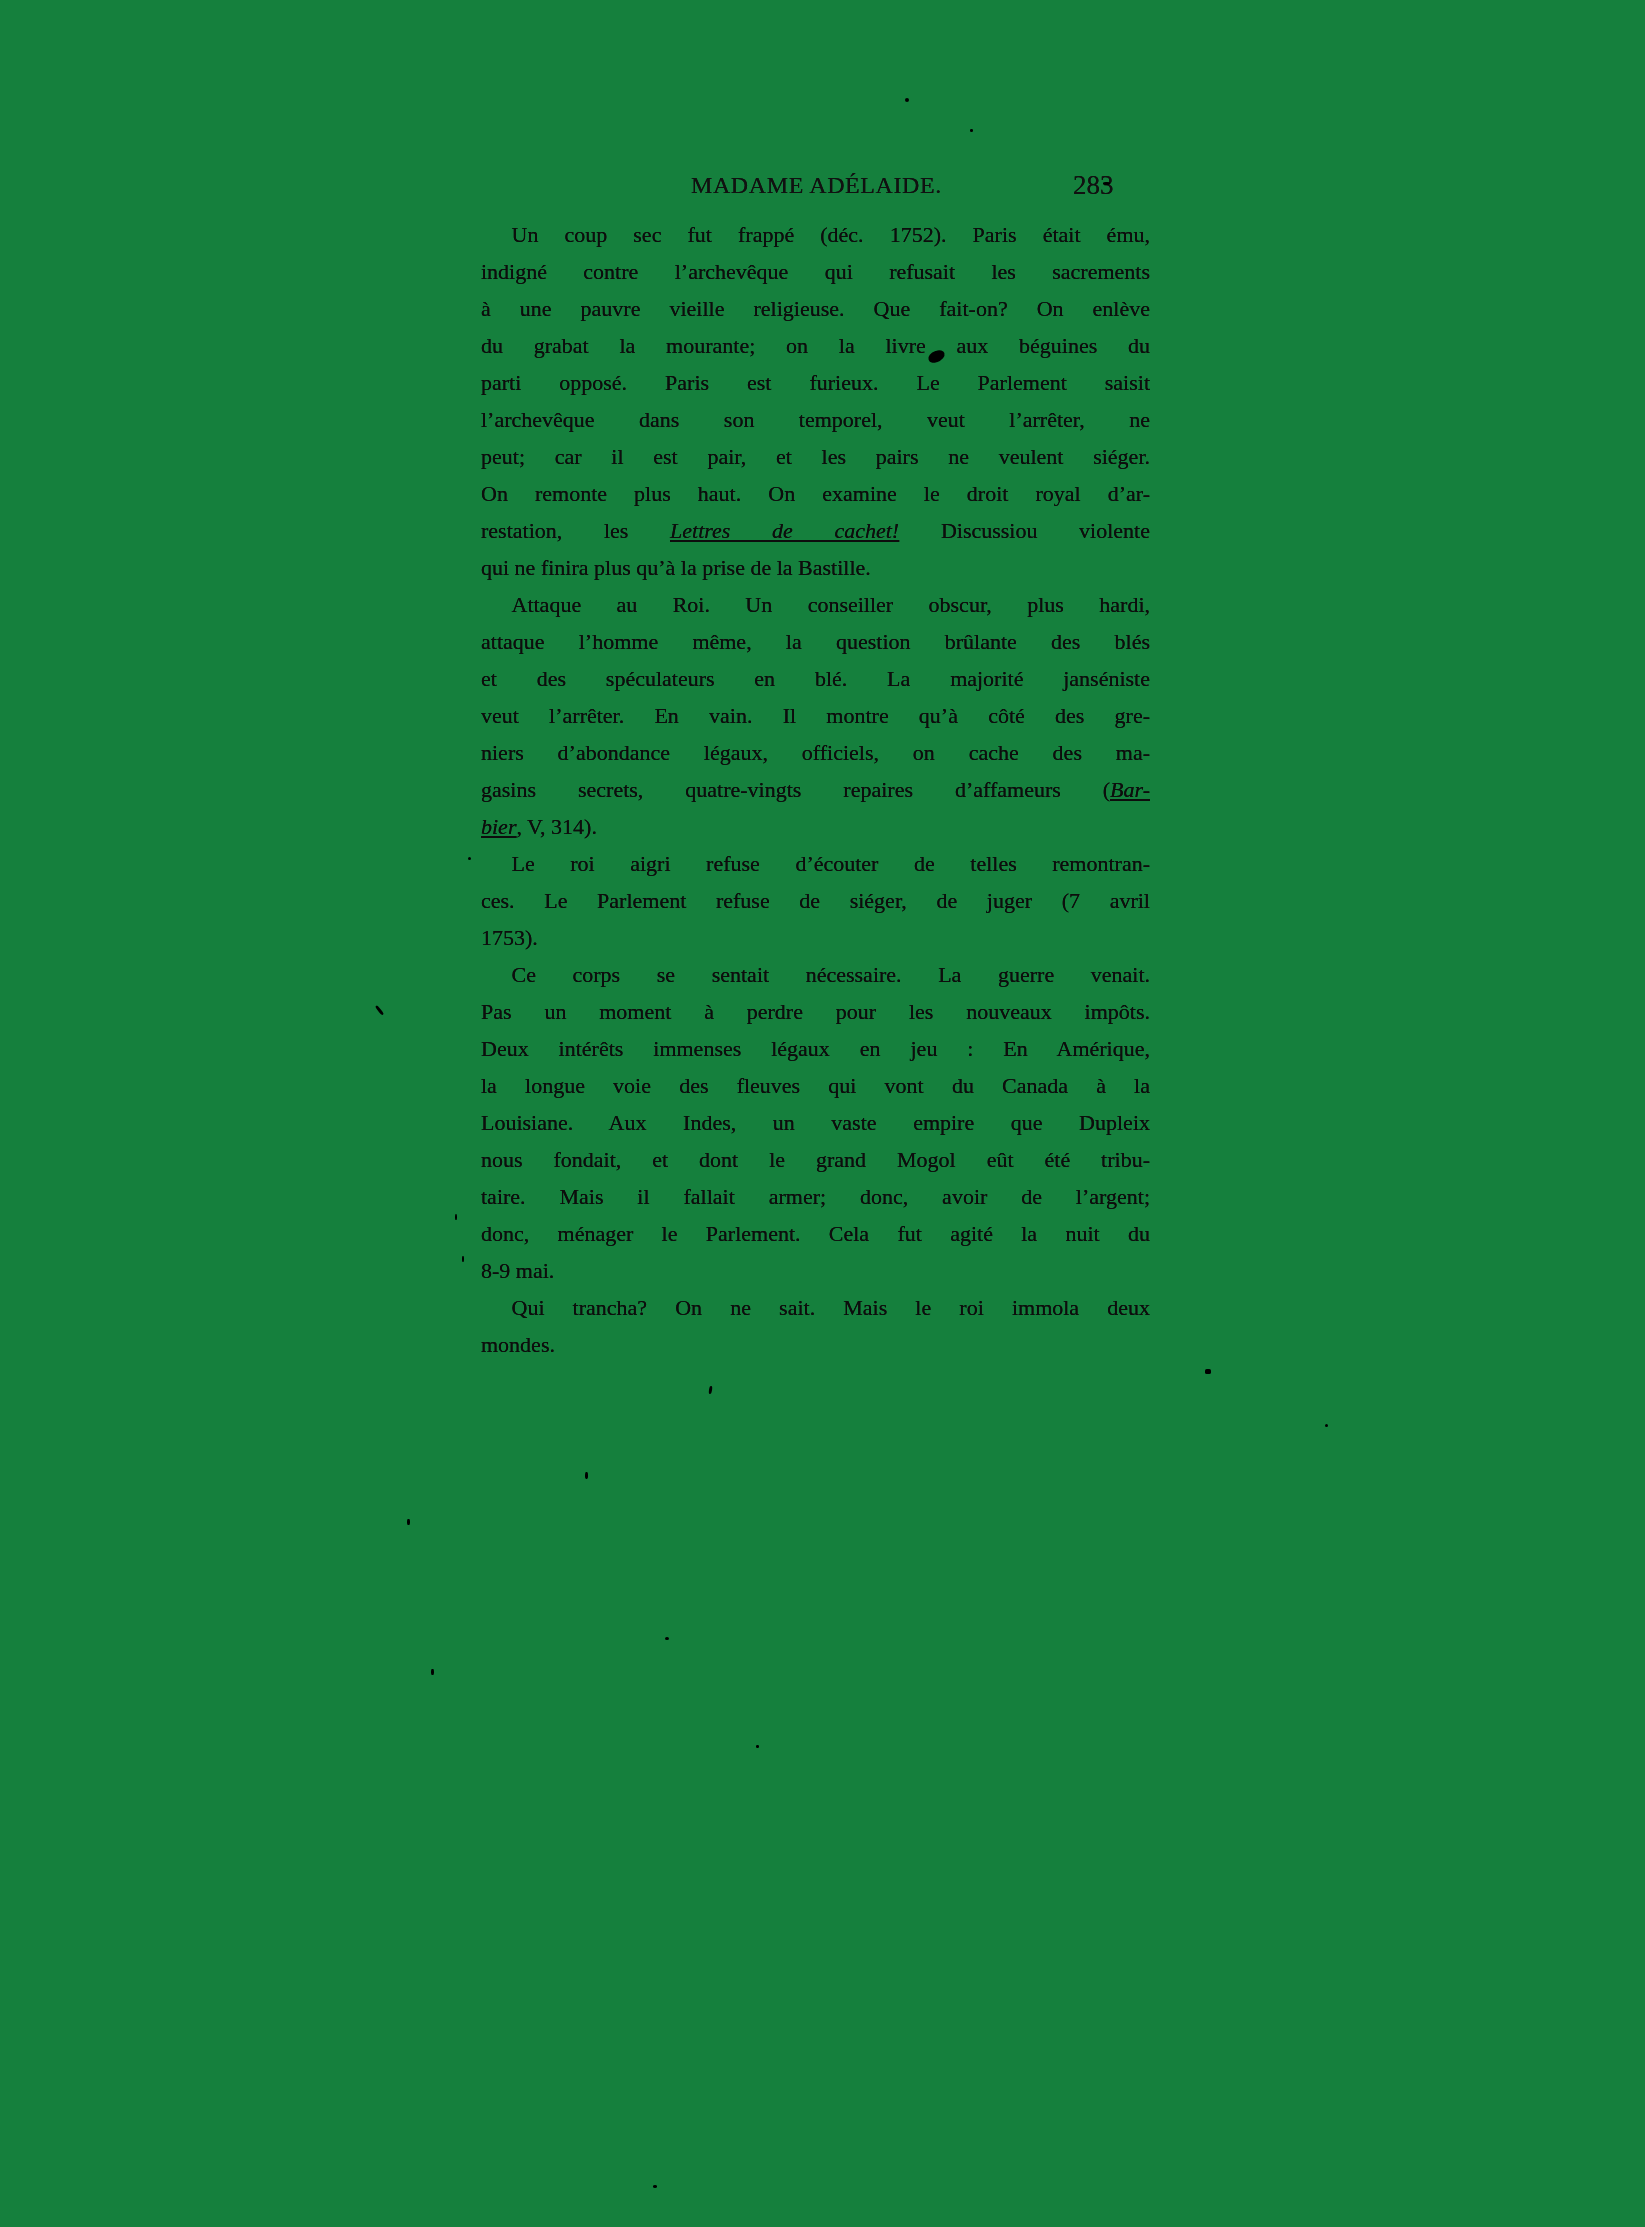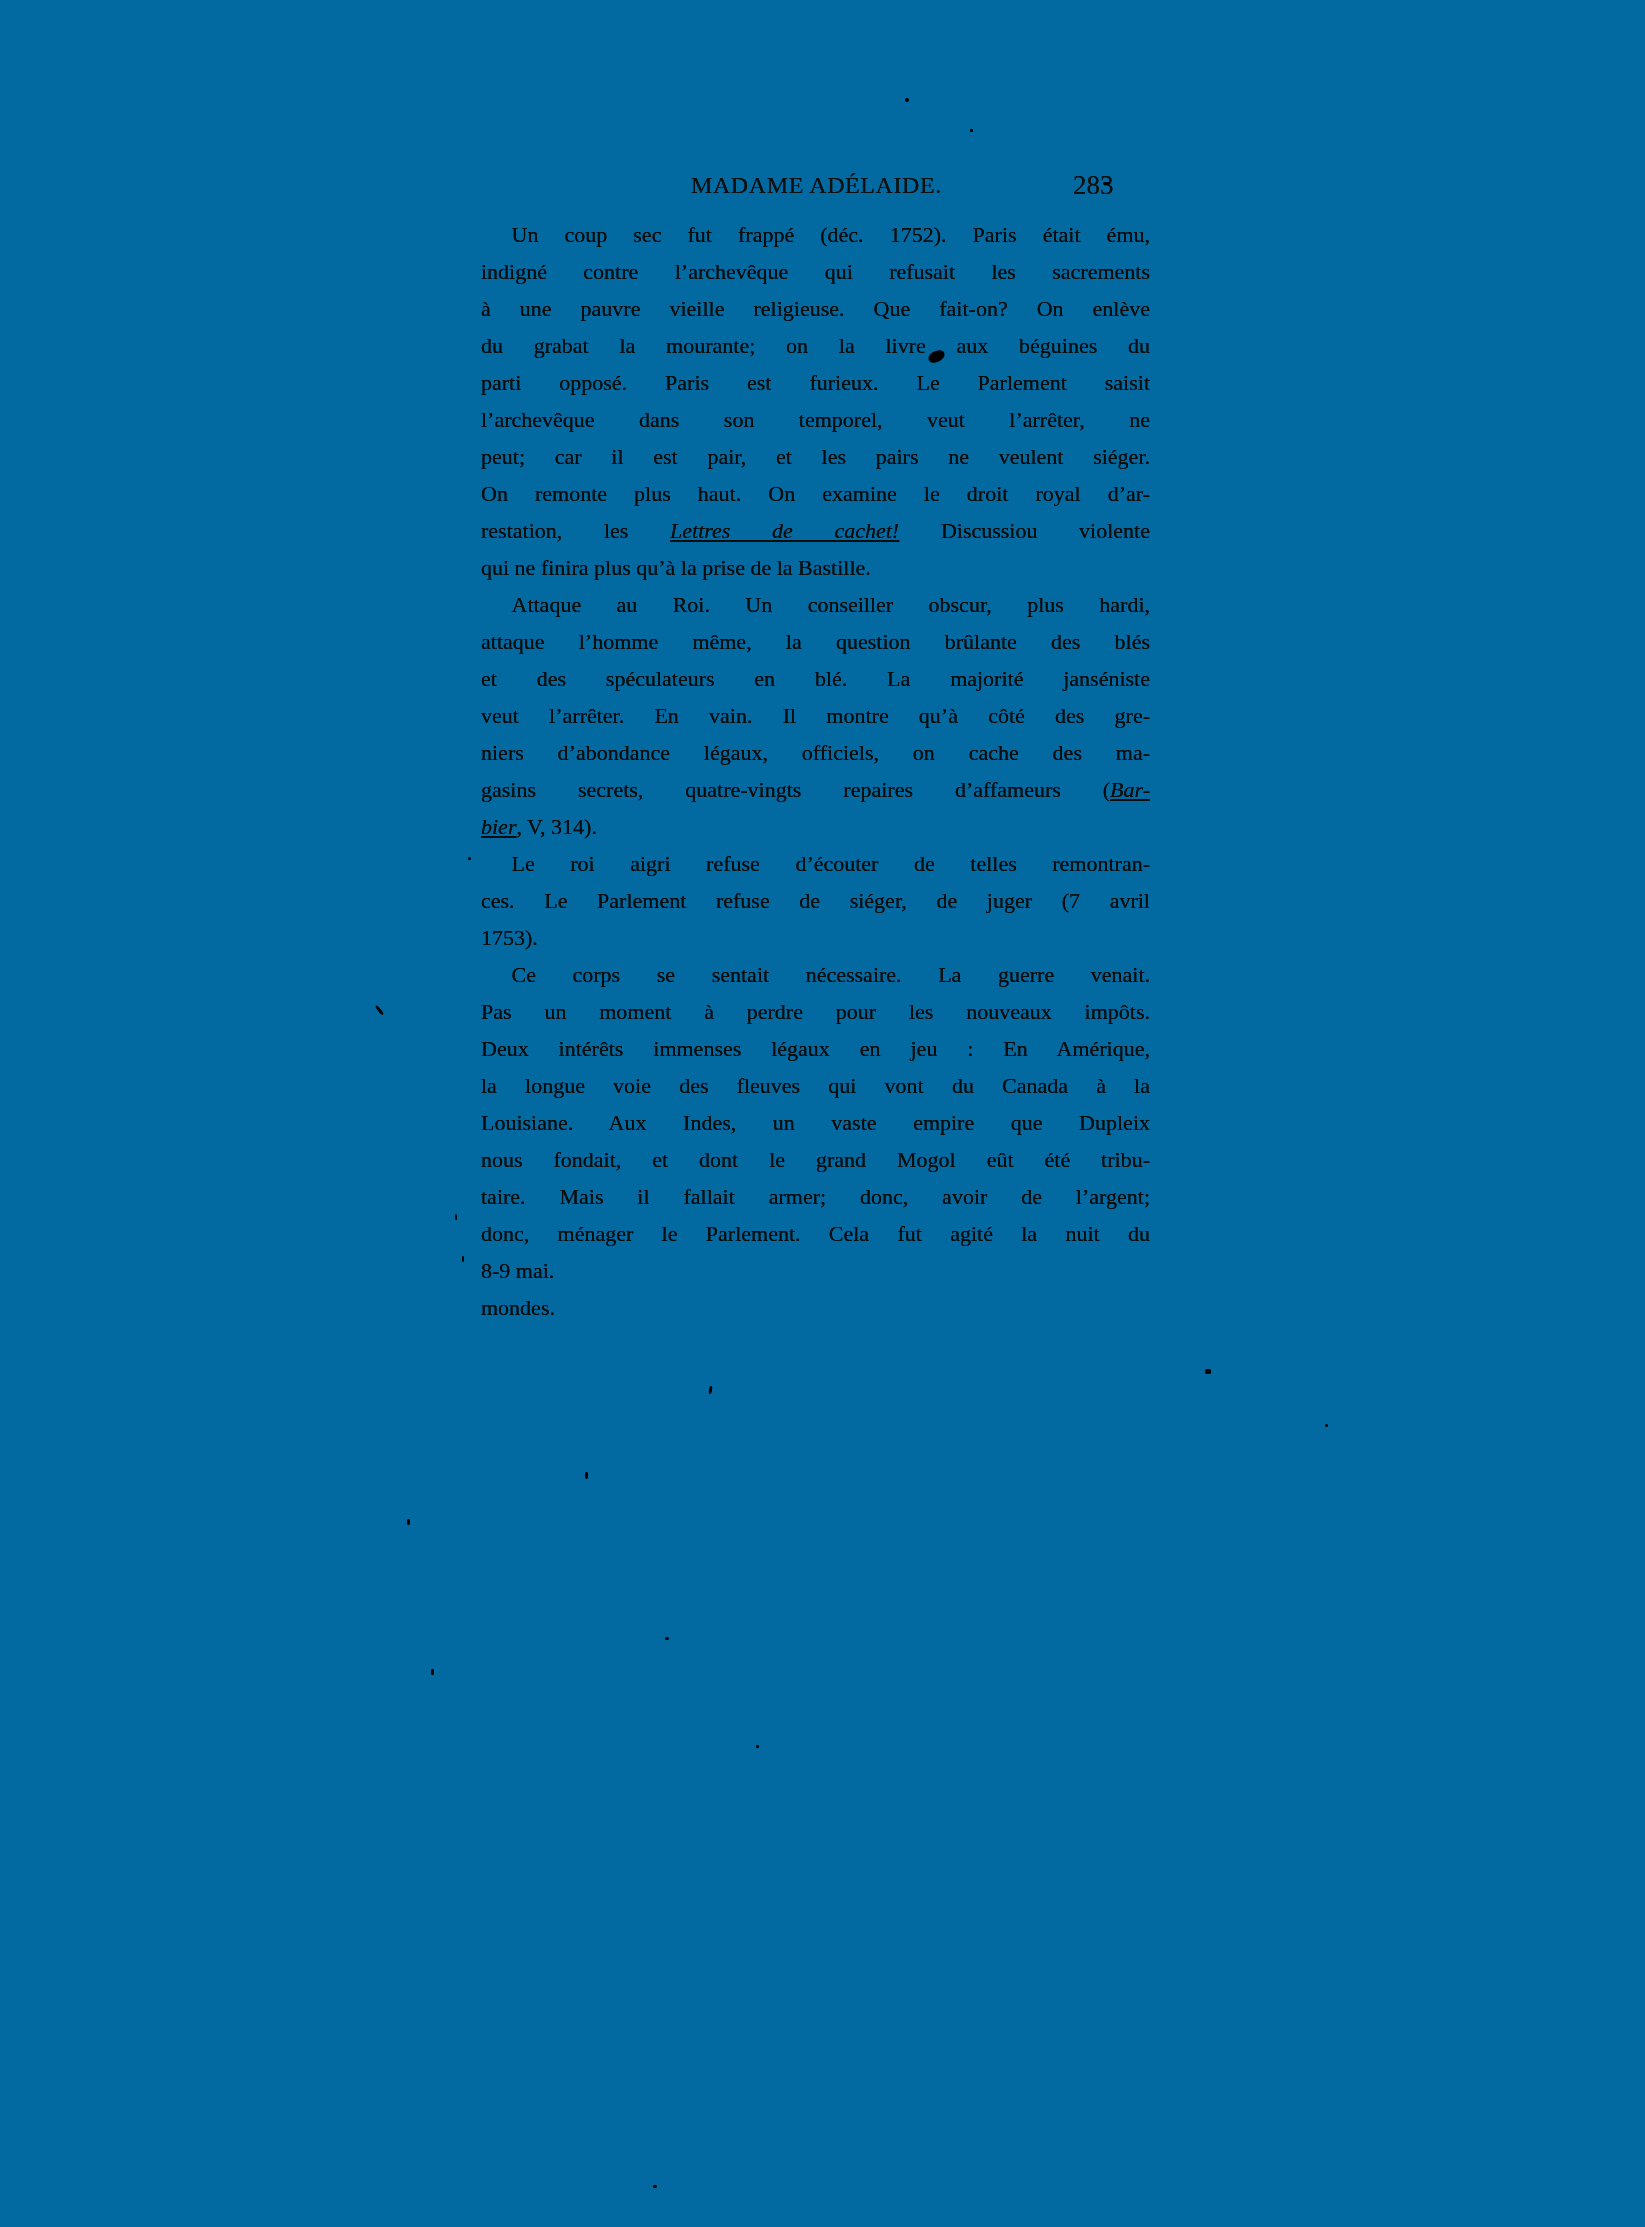--- a/index.html
+++ b/index.html
@@ -1,20 +1,20 @@
 <!DOCTYPE html>
 <html style="font-size:10.2px"><head>
 <meta charset="utf-8">
 <style>
   html, body { margin: 0; padding: 0; background: #ffffff; }
   .page {
     position: relative;
     width: 1646px;
     height: 2227px;
-    background: #0369a1;
+    background: #15803d;
     font-family: "Liberation Serif", "DejaVu Serif", serif;
     color: #0d0d0d;
     overflow: hidden;
   }
   .runhead {
     position: absolute;
     left: 691px;
     top: 172px;
     font-size: 24px;
     letter-spacing: 0.6px;
@@ -80,20 +80,21 @@
       <div class="line"><span>1753).</span></div>
       <div class="line in j"><span>Ce corps se sentait nécessaire. La guerre venait.</span></div>
       <div class="line j"><span>Pas un moment à perdre pour les nouveaux impôts.</span></div>
       <div class="line j"><span>Deux intérêts immenses légaux en jeu : En Amérique,</span></div>
       <div class="line j"><span>la longue voie des fleuves qui vont du Canada à la</span></div>
       <div class="line j"><span>Louisiane. Aux Indes, un vaste empire que Dupleix</span></div>
       <div class="line j"><span>nous fondait, et dont le grand Mogol eût été tribu-</span></div>
       <div class="line j"><span>taire. Mais il fallait armer; donc, avoir de l’argent;</span></div>
       <div class="line j"><span>donc, ménager le Parlement. Cela fut agité la nuit du</span></div>
       <div class="line"><span>8-9 mai.</span></div>
+      <div class="line in j"><span>Qui trancha? On ne sait. Mais le roi immola deux</span></div>
       <div class="line"><span>mondes.</span></div>
     </div>
 <div class="sp" style="left: 905px; top: 98px; width: 4.4px; height: 4.4px; border-radius: 50%;"></div>
     <div class="sp" style="left: 970px; top: 129px; width: 2.5px; height: 2.5px; border-radius: 50%;"></div>
     <div class="sp" style="left: 1103px; top: 182px; width: 7px; height: 2.5px; border-radius: 40%;"></div>
     <div class="sp" style="left: 928px; top: 351px; width: 17px; height: 10.8px; border-radius: 55% 45% 60% 40%; transform: rotate(-18deg);"></div>
     <div class="sp" style="left: 378px; top: 1005px; width: 2.5px; height: 10.8px; border-radius: 40%; transform: rotate(-38deg);"></div>
     <div class="sp" style="left: 468px; top: 857px; width: 3.2px; height: 3.2px; border-radius: 50%;"></div>
     <div class="sp" style="left: 455px; top: 1214px; width: 1.9px; height: 6.3px; border-radius: 40%;"></div>
     <div class="sp" style="left: 462px; top: 1256px; width: 1.9px; height: 5.7px; border-radius: 40%;"></div>

